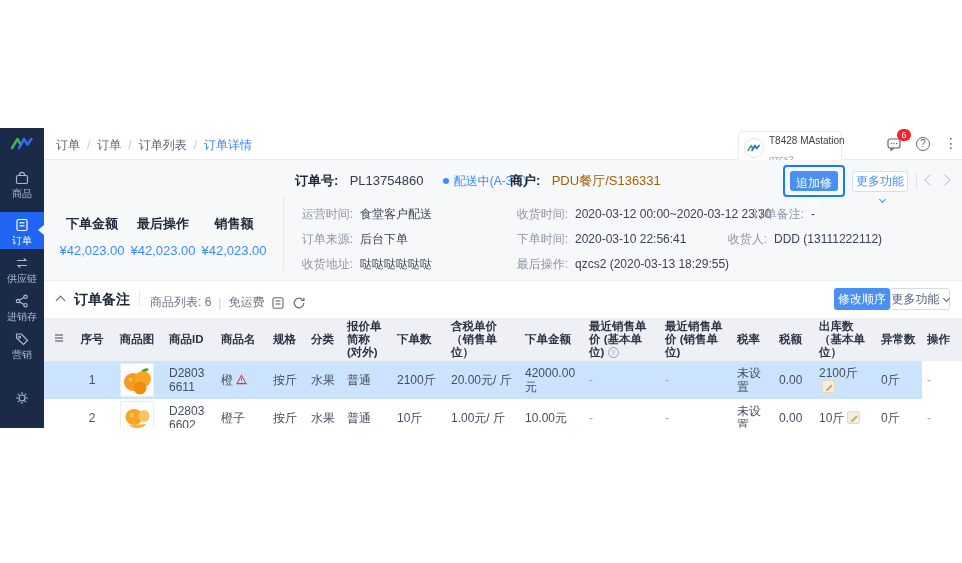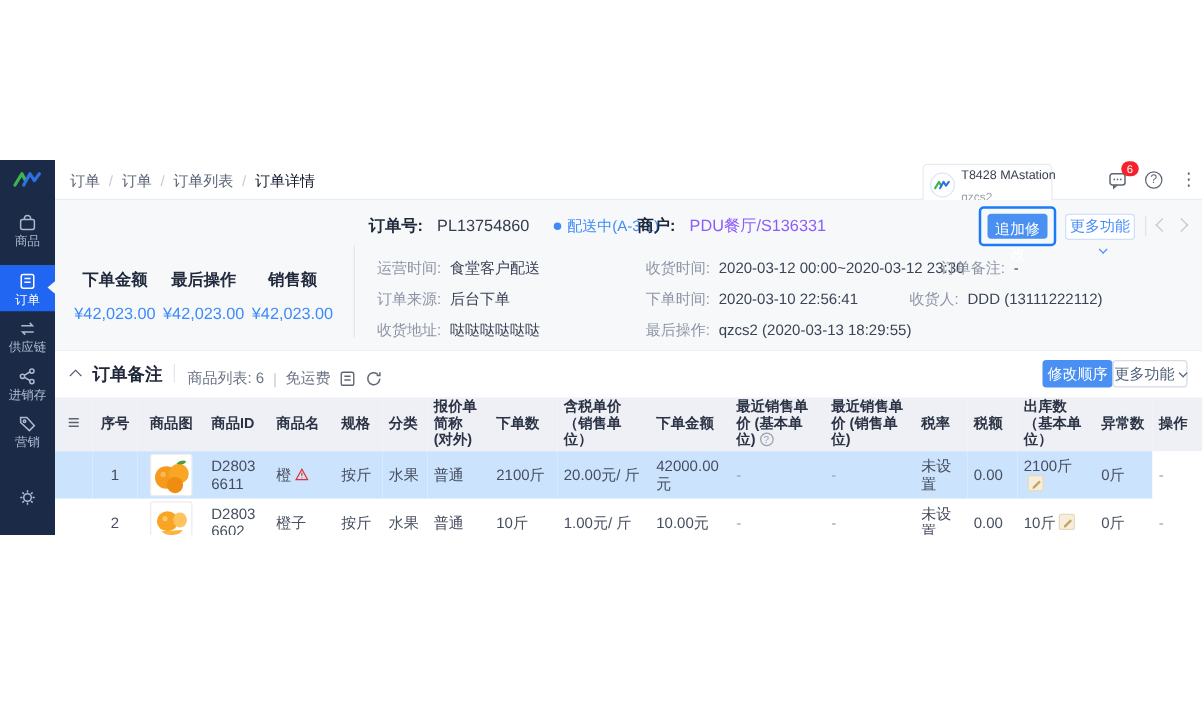--- a/index.html
+++ b/index.html
@@ -19,21 +19,21 @@
     border-top:5px solid transparent; border-bottom:5px solid transparent; border-right:6px solid #f7f8fa; }
 
   
   .main { position:absolute; top:0; left:44px; width:918px; height:300px; }
 
   
   .topbar { position:relative; height:32px; background:#fff; border-bottom:1px solid #ebedf0; }
   .breadcrumb { position:absolute; left:12px; top:9px; font-size:12px; color:#5a6477; white-space:nowrap; }
   .crumb { color:#5a6477; cursor:pointer; }
   .crumb + .crumb::before { content:"/"; color:#c5cad4; margin:0 7px; }
-  .crumb.current { color:#0f172a; cursor:default; }
+  .crumb.current { color:#3b82f6; cursor:default; }
   .user-chip { position:absolute; left:694px; top:3px; width:104px; height:26px; border:1px solid #e9ebf0; border-radius:4px;
     background:#fff; display:flex; align-items:center; padding:16px 5px; gap:5px; cursor:pointer; }
   .avatar { width:20px; height:20px; border-radius:50%; border:1px solid #d9e6fa; display:flex; align-items:center; justify-content:center; background:#fff; flex:none; }
   .avatar svg { width:14px; height:10px; }
   .user-name { font-size:10px; color:#39404f; line-height:11px; white-space:nowrap; }
   .user-sub { font-size:9.5px; color:#9ba1ad; line-height:10px; }
   .top-icon { position:absolute; color:#5f6673; cursor:pointer; }
   .top-icon svg { width:16px; height:16px; display:block; }
   .icon-msg { left:842px; top:8px; }
   .badge { position:absolute; left:853px; top:1px; min-width:14px; height:12px; background:#f5222d; color:#fff;
@@ -51,21 +51,21 @@
   .v-divider { position:absolute; left:239px; top:36px; width:1px; height:74px; background:#e4e7ec; }
 
   .info-row { position:absolute; font-size:12px; white-space:nowrap; }
   .info-label { display:inline-block; color:#8d94a5; text-align:right; }
   .lab56 { width:58px; } .lab52 { width:54px; }
   .info-value { color:#3b4355; margin-left:7px; }
   .strong-label { color:#1f2738; font-weight:bold; font-size:13px; }
   .order-no { color:#343c4e; font-size:13px; margin-left:8px; }
   .status { margin-left:16px; color:#3d8bf8; font-size:12px; }
   .status-dot { display:inline-block; width:6px; height:6px; border-radius:50%; background:#3d8bf8; margin-right:5px; vertical-align:1px; }
-  .merchant-link { color:#8b5cf6; margin-left:8px; font-size:13px; cursor:pointer; }
+  .merchant-link { color:#a16207; margin-left:8px; font-size:13px; cursor:pointer; }
 
   .highlight-box { position:absolute; left:739px; top:5px; width:62px; height:32px; border:2px solid #1a7af8; border-radius:4px; }
   .btn-primary { background:#4a90f2; color:#fff; border:none; border-radius:3px; font-size:12px; cursor:pointer;
     font-family:inherit; }
   .btn-append { position:absolute; left:746px; top:11px; width:48px; height:20px; line-height:20px; text-align:center; padding:2px; }
   .btn-outline { background:#fff; border:1px solid #cfe0fb; color:#4a8df8; border-radius:3px; font-size:12px; cursor:pointer; font-family:inherit; }
   .btn-more-top { position:absolute; left:808px; top:11px; width:56px; height:21px; line-height:19px; text-align:center; }
   .caret { display:inline-block; width:5px; height:5px; border-right:1.3px solid currentColor; border-bottom:1.3px solid currentColor;
     transform:rotate(45deg); margin-left:4px; vertical-align:2px; }
   .pager-sep { position:absolute; left:872px; top:13px; width:1px; height:16px; background:#e0e3e9; }

